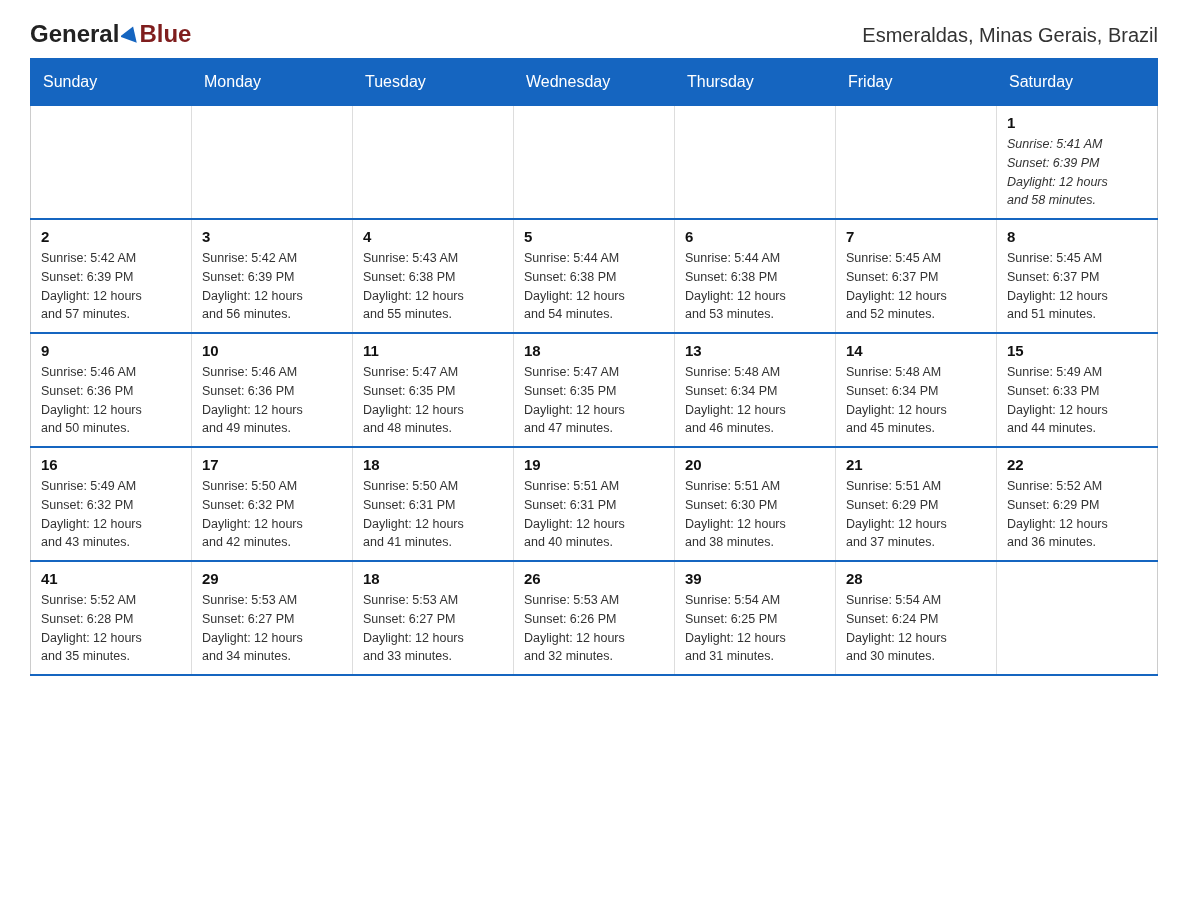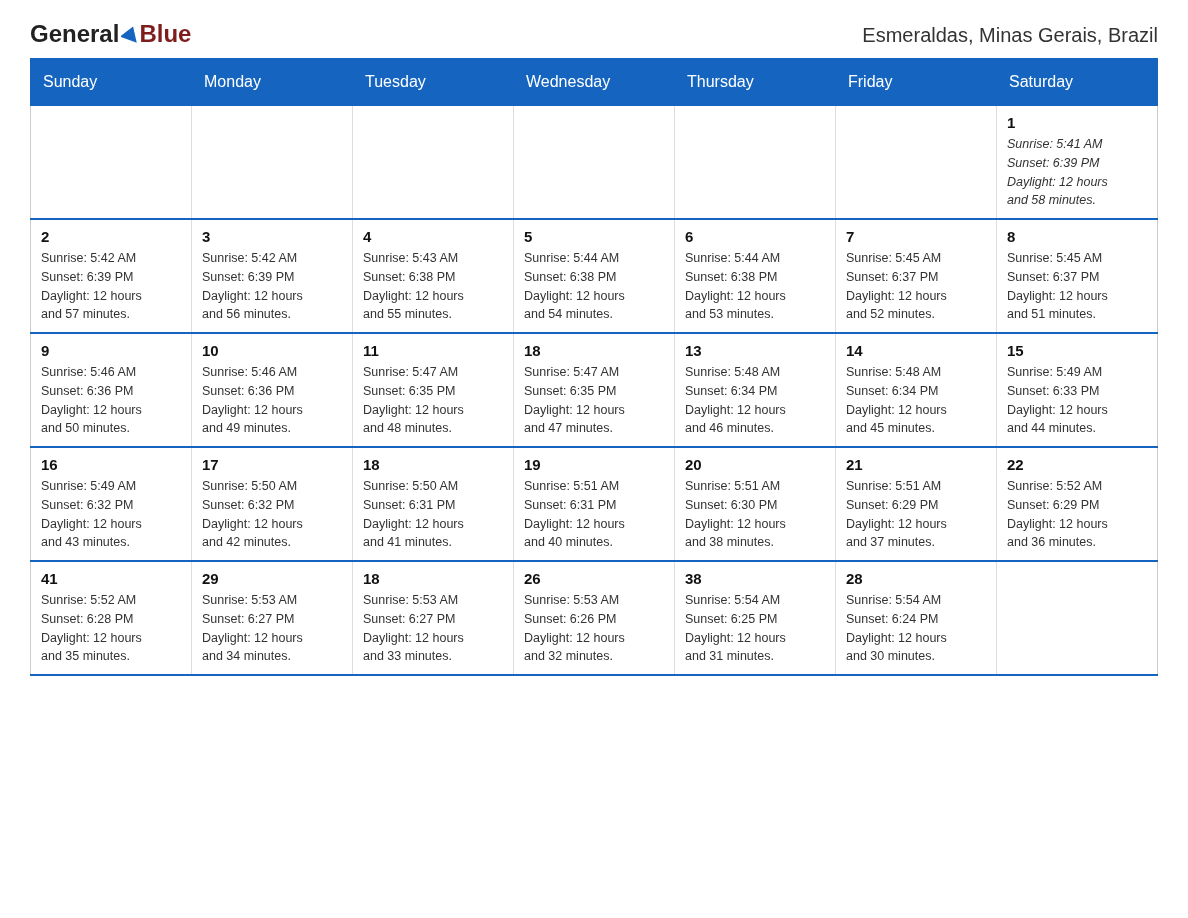--- a/index.html
+++ b/index.html
@@ -320,21 +320,21 @@
 and 33 minutes.</div>
         </td>
         <td>
           <span class="day-number">26</span>
           <div class="day-info" style="white-space: pre-line;">Sunrise: 5:53 AM
 Sunset: 6:26 PM
 Daylight: 12 hours
 and 32 minutes.</div>
         </td>
         <td>
-          <span class="day-number">38</span>
+          <span class="day-number">39</span>
           <div class="day-info" style="white-space: pre-line;">Sunrise: 5:54 AM
 Sunset: 6:25 PM
 Daylight: 12 hours
 and 31 minutes.</div>
         </td>
         <td>
           <span class="day-number">28</span>
           <div class="day-info" style="white-space: pre-line;">Sunrise: 5:54 AM
 Sunset: 6:24 PM
 Daylight: 12 hours

